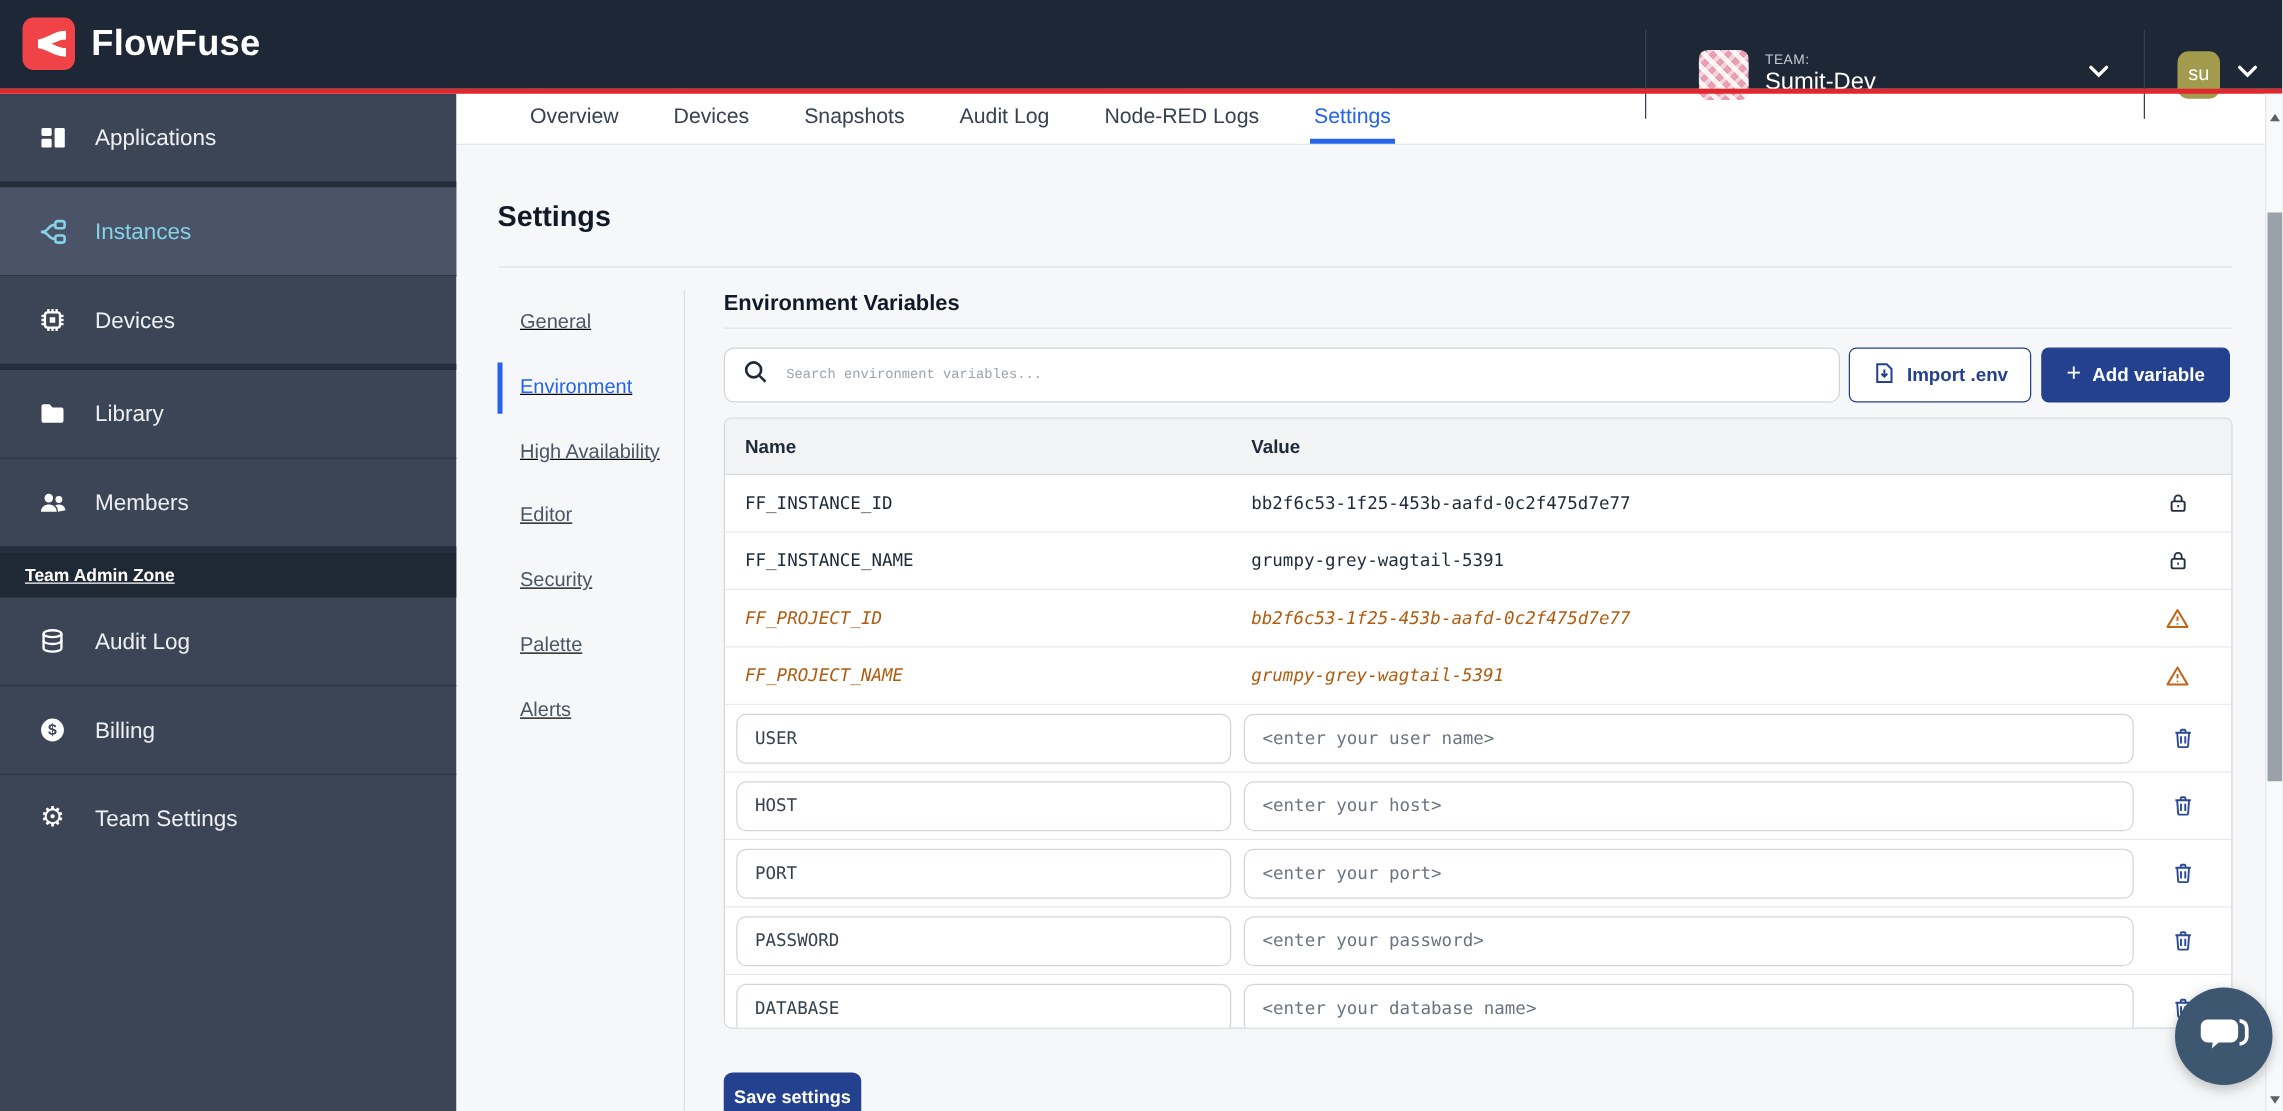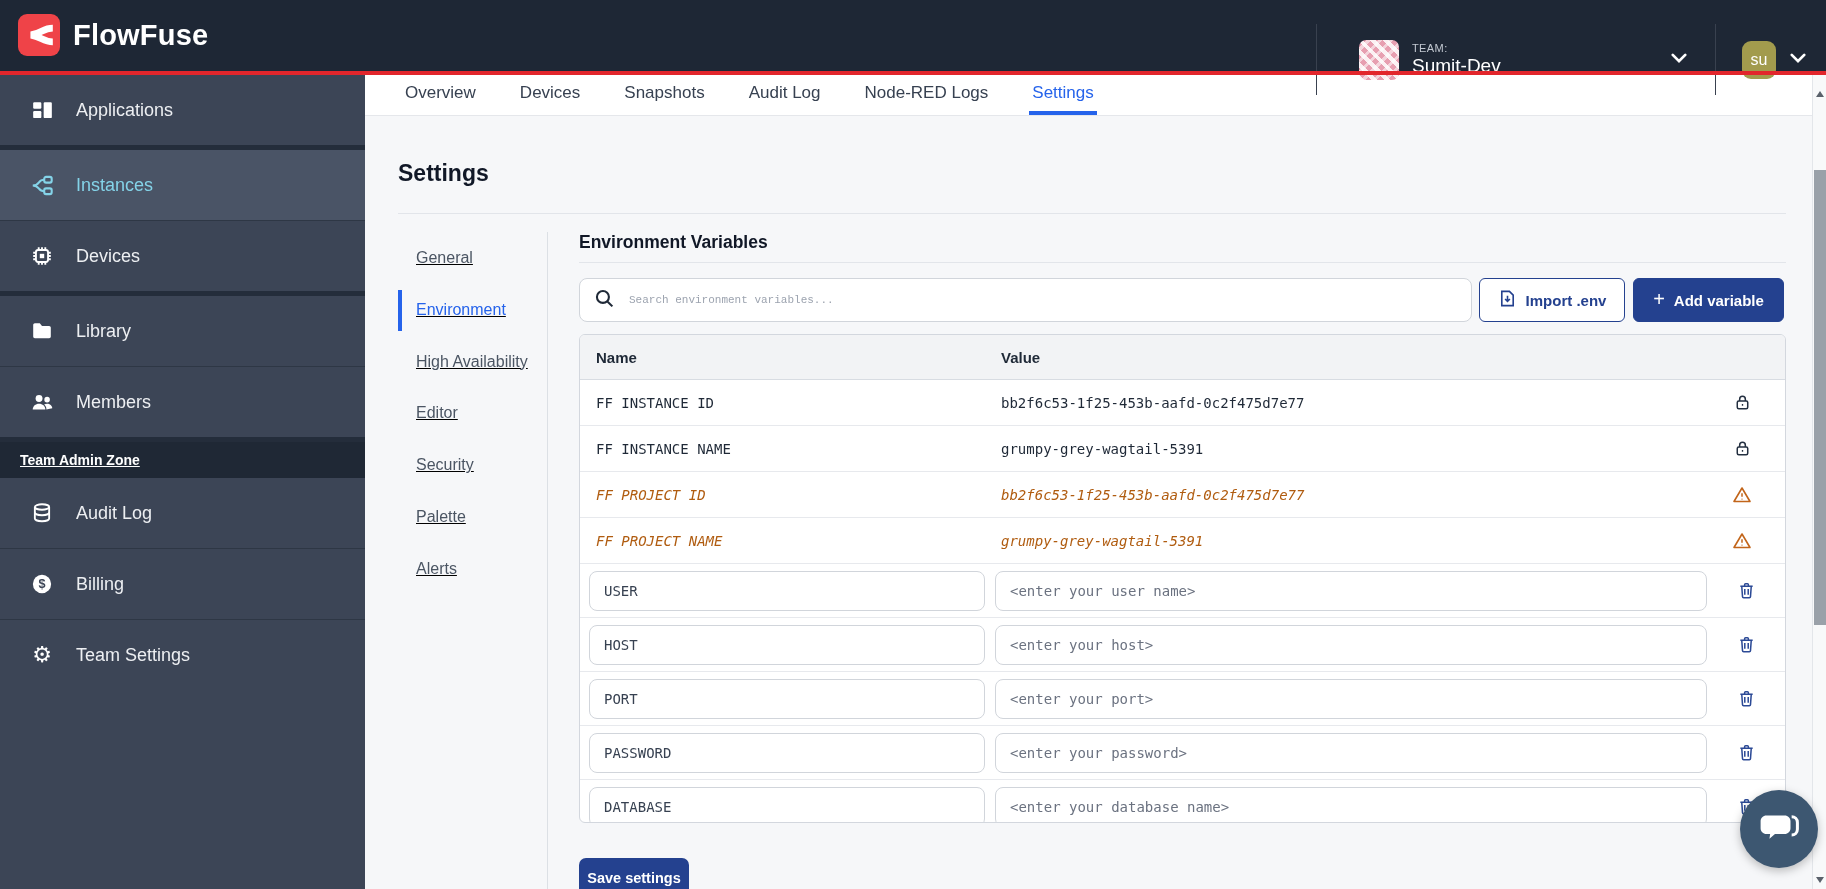--- a/index.html
+++ b/index.html
@@ -35,21 +35,21 @@
   .side-item .s-ico{width:24px;display:flex;justify-content:center;color:#fff;}
   .side-item .s-label{font-size:18px;font-weight:500;}
   .side-item.active{background:#4A5466;color:#84D3E8;}
   .side-item.active .s-ico{color:#84D3E8;}
   .zone-header{height:36px;background:#1F2835;color:#fff;font-size:14px;font-weight:600;
     display:flex;align-items:center;padding-left:20px;text-decoration:underline;}
   .glyph-gear{font-size:22px;line-height:1;color:#fff;font-family:"DejaVu Sans",sans-serif;}
 
   
   .tabbar{position:absolute;left:365px;top:75px;width:1447px;height:41px;background:#fff;z-index:4;
-    border-bottom:1px solid #E5E7EB;display:flex;align-items:stretch;padding-left:37px;gap:38px;box-sizing:border-box;}
+    border-bottom:1px solid #E5E7EB;display:flex;align-items:stretch;padding-left:56px;gap:38px;box-sizing:border-box;}
   .tab{display:flex;align-items:center;font-size:17px;color:#374151;cursor:pointer;
     border-bottom:4px solid transparent;padding:0 3px;box-sizing:border-box;}
   .tab.active{color:#2563EB;border-bottom-color:#2563EB;}
 
   
   .main{position:absolute;left:365px;top:116px;width:1447px;height:773px;background:#F6F7F9;overflow:hidden;}
   .page-title{position:absolute;left:33px;top:44px;margin:0;font-size:23px;font-weight:700;color:#111827;}
   .hr{position:absolute;height:1px;background:#E2E5EA;}
   .hr1{left:33px;top:97px;width:1388px;}
   .vdivider{position:absolute;left:182px;top:116px;width:1px;height:657px;background:#DCE0E5;}

